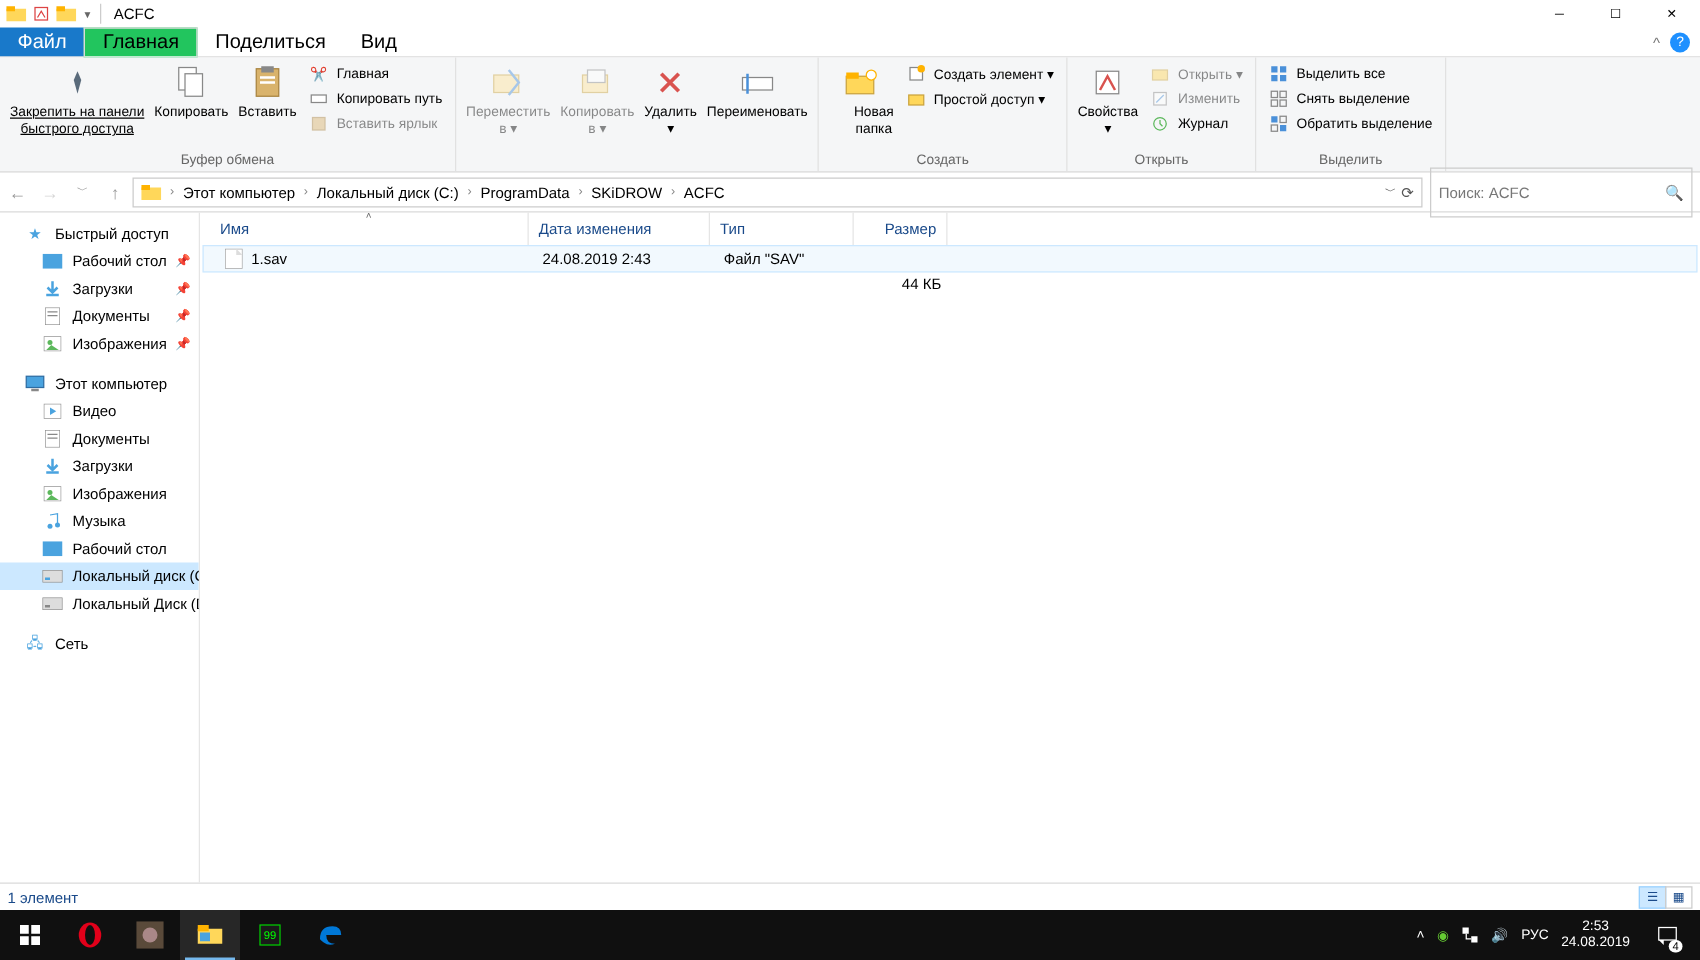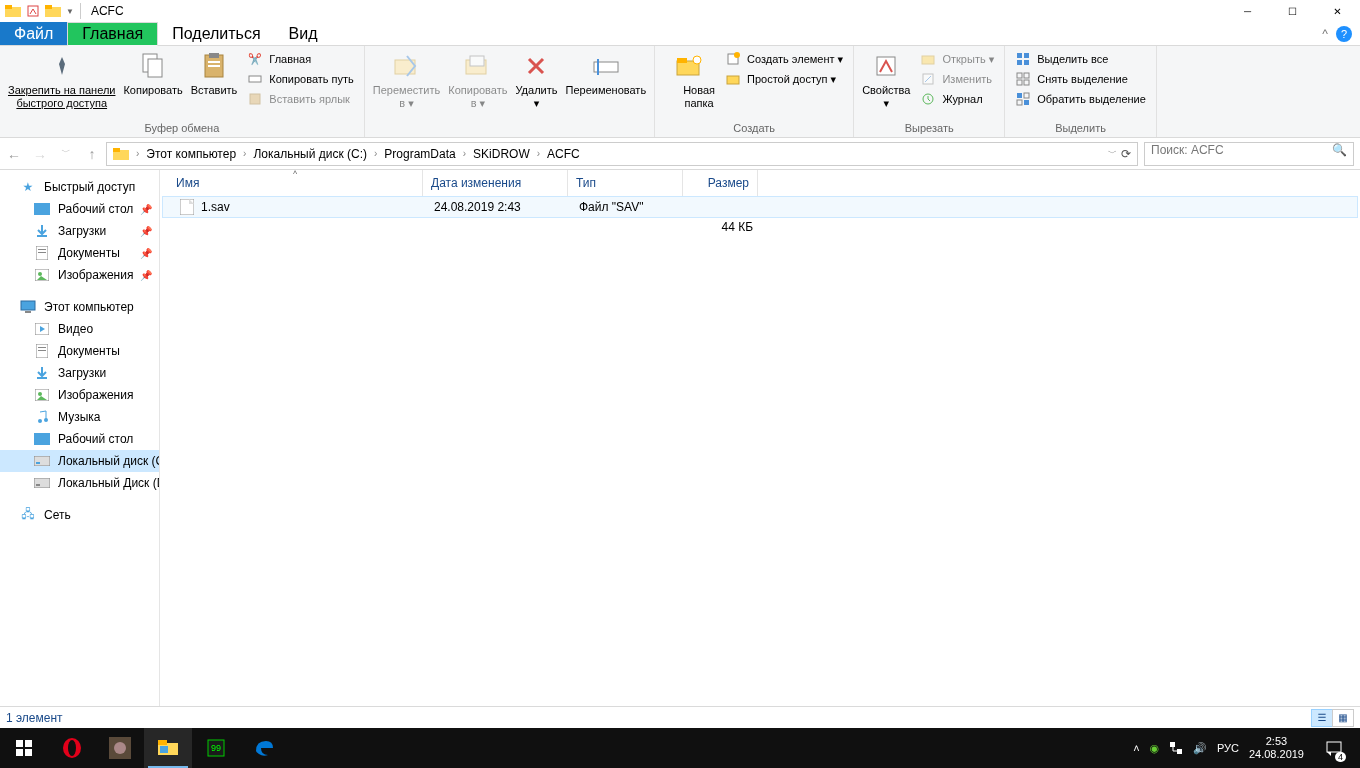--- a/index.html
+++ b/index.html
@@ -36,21 +36,21 @@
 .rbtn-sm.disabled { opacity: .45; }
 
 
 .navbar { height: 32px; border-bottom: 1px solid #dadada; display: flex; align-items: center; padding: 0 6px; gap: 6px; }
 .nav-arrows { display: flex; gap: 10px; color: #999; }
 .nav-arrows span { cursor: default; font-size: 14px; display:inline-block; width:16px; text-align:center; }
 .breadcrumb { flex: 1; height: 24px; border: 1px solid #ccc; display: flex; align-items: center; padding: 0 2px; font-size: 12px; position:relative; }
 .breadcrumb .crumb { padding: 0 4px; cursor: default; }
 .breadcrumb .chev { color: #888; font-size: 10px; padding: 0 3px; }
 .breadcrumb .tail { margin-left:auto; display:flex; align-items:center; gap:4px; padding-right:4px; color:#555; }
-.search { width: 210px; height: 24px; border: 1px solid #ccc; display: flex; padding: 0 6px; color: #777; position:relative; }
+.search { width: 210px; height: 40px; border: 1px solid #ccc; display: flex; align-items: center; padding: 0 6px; color: #777; position:relative; }
 .search .mag { position:absolute; right:6px; color:#888; }
 
 
 .content { display: flex; height: calc(768px - 22px - 24px - 92px - 32px - 22px - 40px); }
 .sidebar { width: 160px; border-right: 1px solid #e5e5e5; padding: 6px 0; overflow: hidden; }
 .sb-item { display: flex; align-items: center; gap: 8px; padding: 3px 6px 3px 20px; font-size: 12px; cursor: default; white-space: nowrap; position:relative; }
 .sb-item.l2 { padding-left: 34px; }
 .sb-item.selected { background: #cce8ff; }
 .sb-group { margin-bottom: 10px; }
 .sb-pin { position:absolute; right:6px; color:#888; font-size:10px; }
@@ -307,21 +307,21 @@
             <span class="ic">
               <svg width="14" height="14">
                 <circle cx="7" cy="7" r="5" fill="none" stroke="#5cb85c"></circle>
                 <path d="M7 4 L7 7 L9 9" stroke="#5cb85c" fill="none"></path>
               </svg>
             </span>
             <span>Журнал</span>
           </div>
       </div>
     </div>
-    <div class="label">Вырезать</div>
+    <div class="label">Открыть</div>
   </div>
 
   <div class="rgroup">
     <div class="body">
       <div class="rcol">
         <div class="rbtn-sm">
             <span class="ic">
               <svg width="14" height="14">
                 <rect x="1" y="1" width="5" height="5" fill="#4a90d9"></rect>
                 <rect x="8" y="1" width="5" height="5" fill="#4a90d9"></rect>

